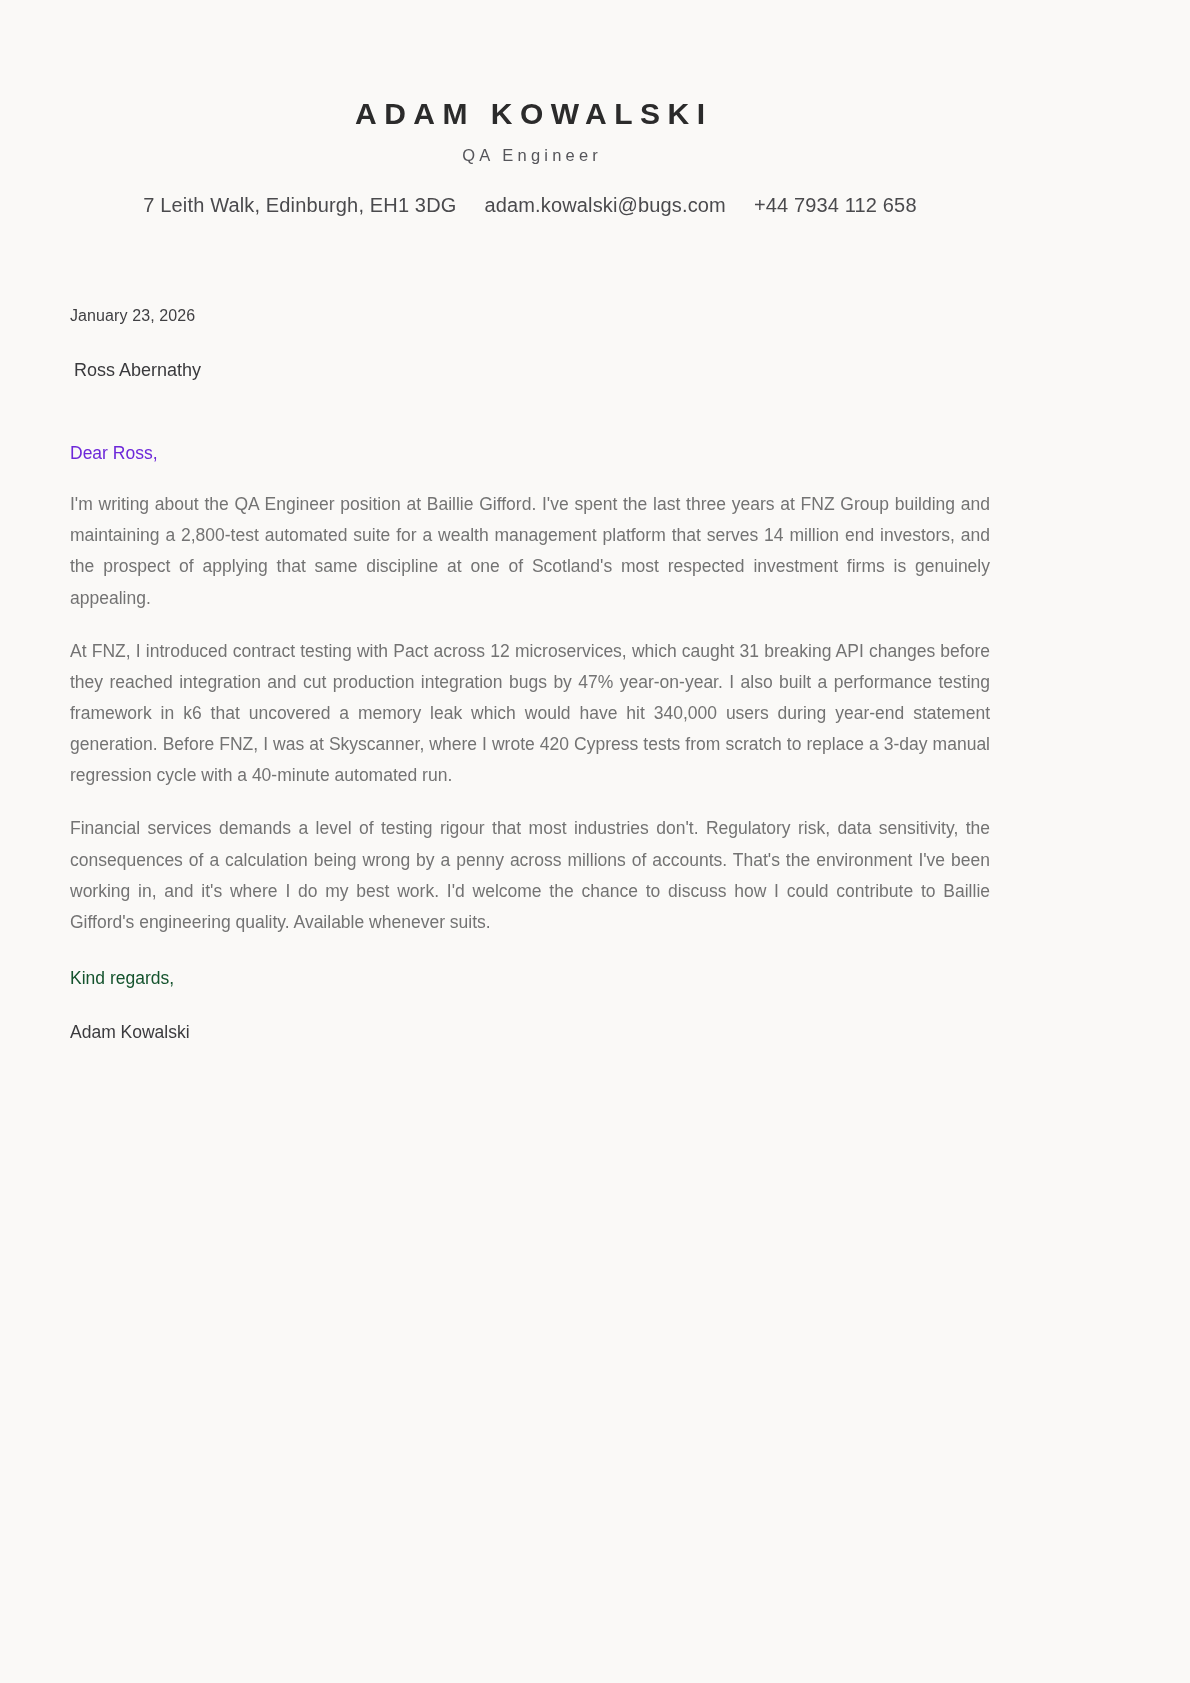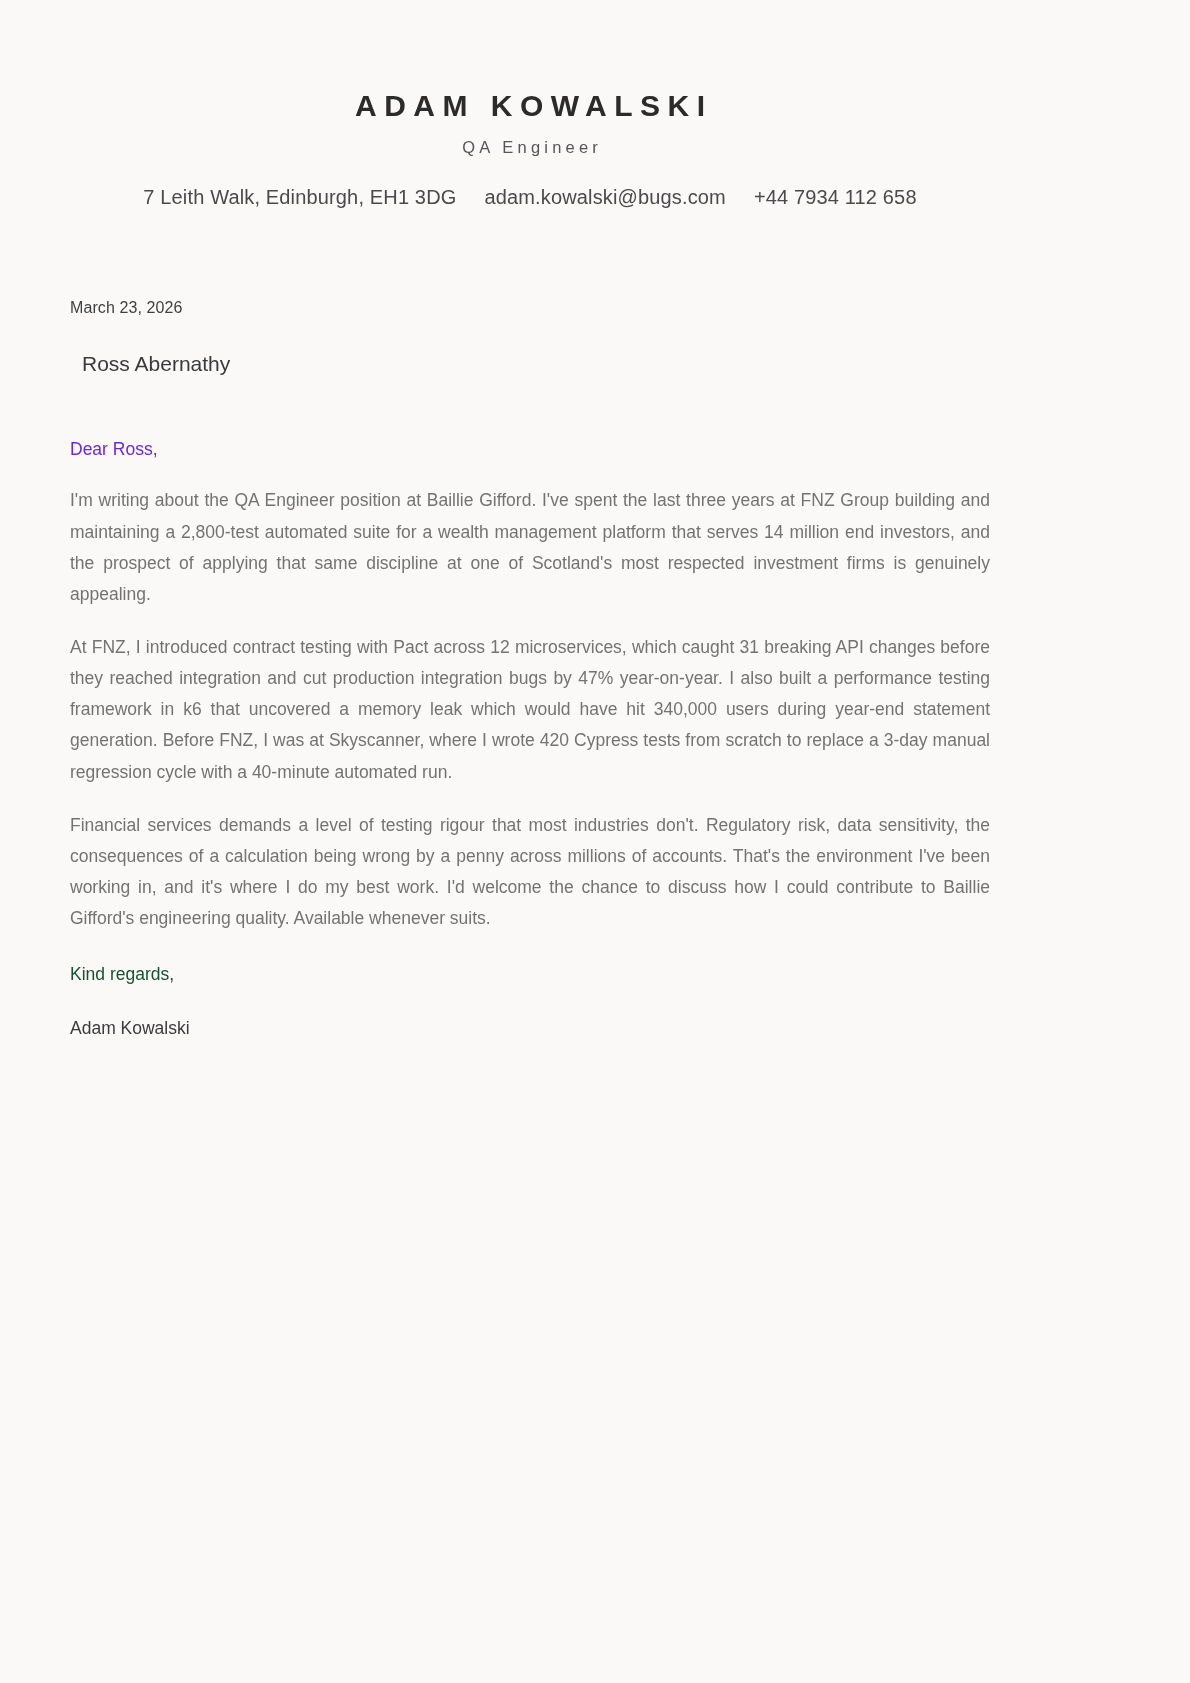--- a/index.html
+++ b/index.html
@@ -11,21 +11,21 @@
     height: 1683px;
     background: #faf9f7;
     font-family: "Liberation Sans", sans-serif;
     color: #3b3b3b;
     -webkit-font-smoothing: antialiased;
   }
   .page {
     width: 1060px;
     height: 1683px;
     box-sizing: border-box;
-    padding: 4px;
+    padding: 12px;
     position: relative;
     background: #faf9f7;
   }
   .letter {
     width: 920px;
     margin: 0 auto;
     padding-top: 84px;
   }
 
   
@@ -68,23 +68,23 @@
   .date {
     font-size: 16px;
     color: #3f3f42;
     margin: 0;
     letter-spacing: 0.1px;
   }
   .recipient {
     margin-top: 32px;
   }
   .recip-name {
-    font-size: 21px;
+    font-size: 18px;
     color: #3a3a3d;
-    margin: 12px;
+    margin: 4px;
     line-height: 1.45;
   }
   .recip-org {
     font-size: 15px;
     color: #50504f;
     margin: 2px 0 0 0;
     line-height: 1.45;
   }
 
   
@@ -127,21 +127,21 @@
       <div class="hdr-title">QA Engineer</div>
       <div class="hdr-contact">
         <span>7 Leith Walk, Edinburgh, EH1 3DG</span>
         <span>adam.kowalski@bugs.com</span>
         <span>+44 7934 112 658</span>
       </div>
     </div>
 
     <div class="body-block">
 
-      <p class="date">March 23, 2026</p>
+      <p class="date">January 23, 2026</p>
 
       <div class="recipient">
         <p class="recip-name">Ross Abernathy</p>
       </div>
 
       <p class="salutation">Dear Ross,</p>
 
       <p class="para">I'm writing about the QA Engineer position at Baillie Gifford. I've spent the last three years at FNZ Group building and maintaining a 2,800-test automated suite for a wealth management platform that serves 14 million end investors, and the prospect of applying that same discipline at one of Scotland's most respected investment firms is genuinely appealing.</p>
 
       <p class="para">At FNZ, I introduced contract testing with Pact across 12 microservices, which caught 31 breaking API changes before they reached integration and cut production integration bugs by 47% year-on-year. I also built a performance testing framework in k6 that uncovered a memory leak which would have hit 340,000 users during year-end statement generation. Before FNZ, I was at Skyscanner, where I wrote 420 Cypress tests from scratch to replace a 3-day manual regression cycle with a 40-minute automated run.</p>

